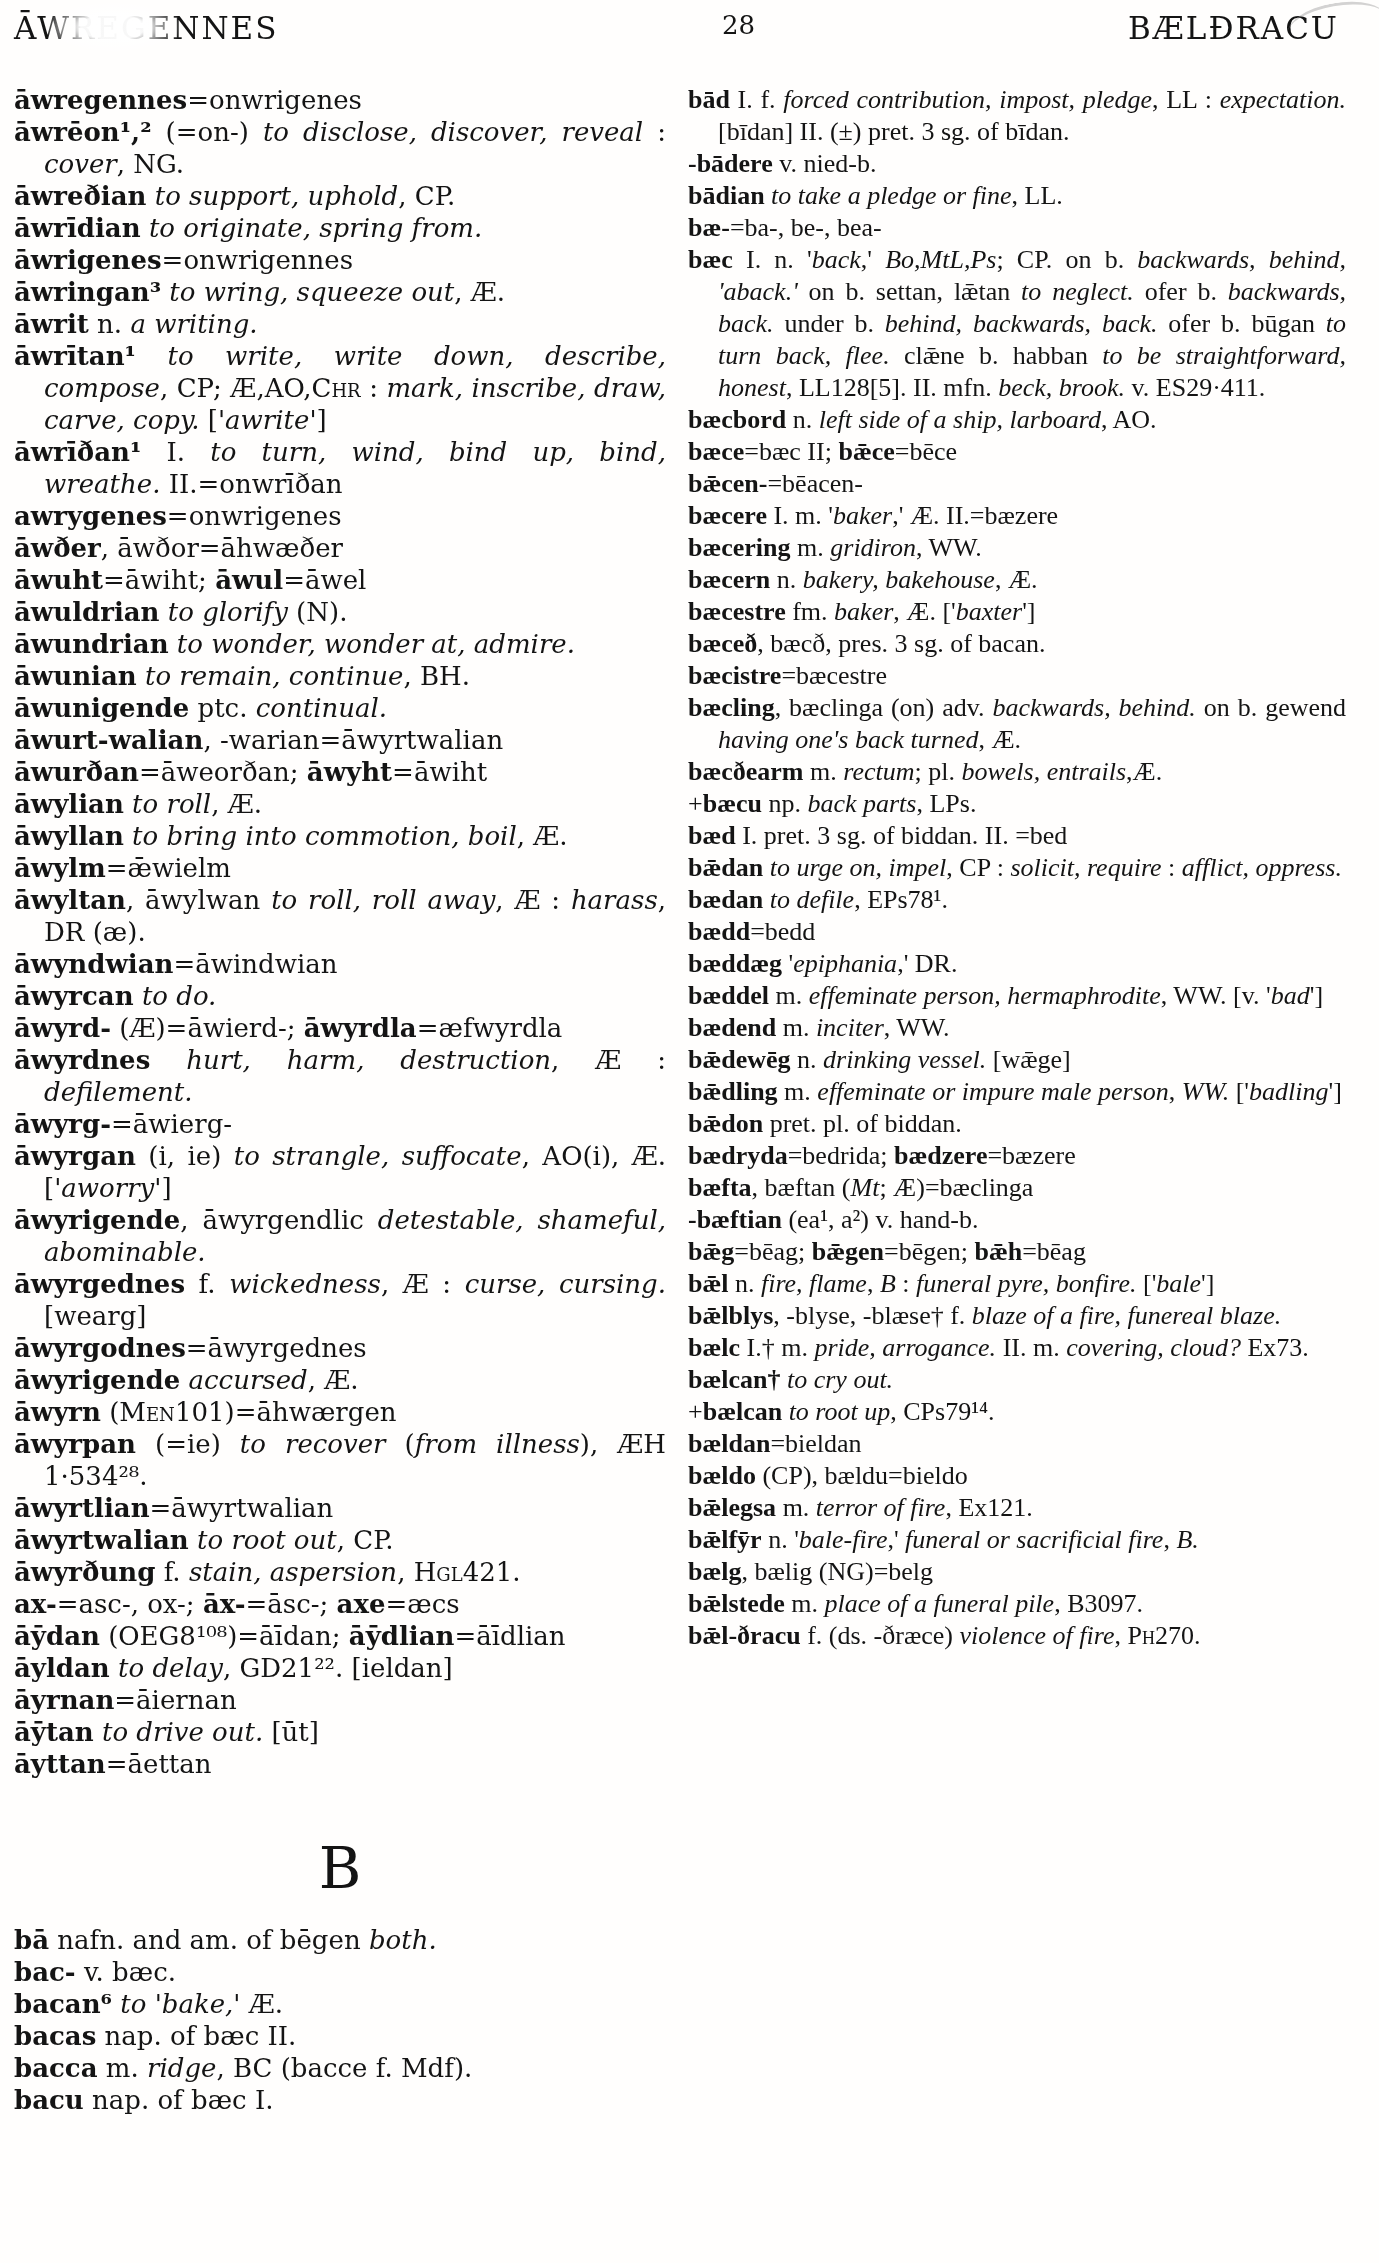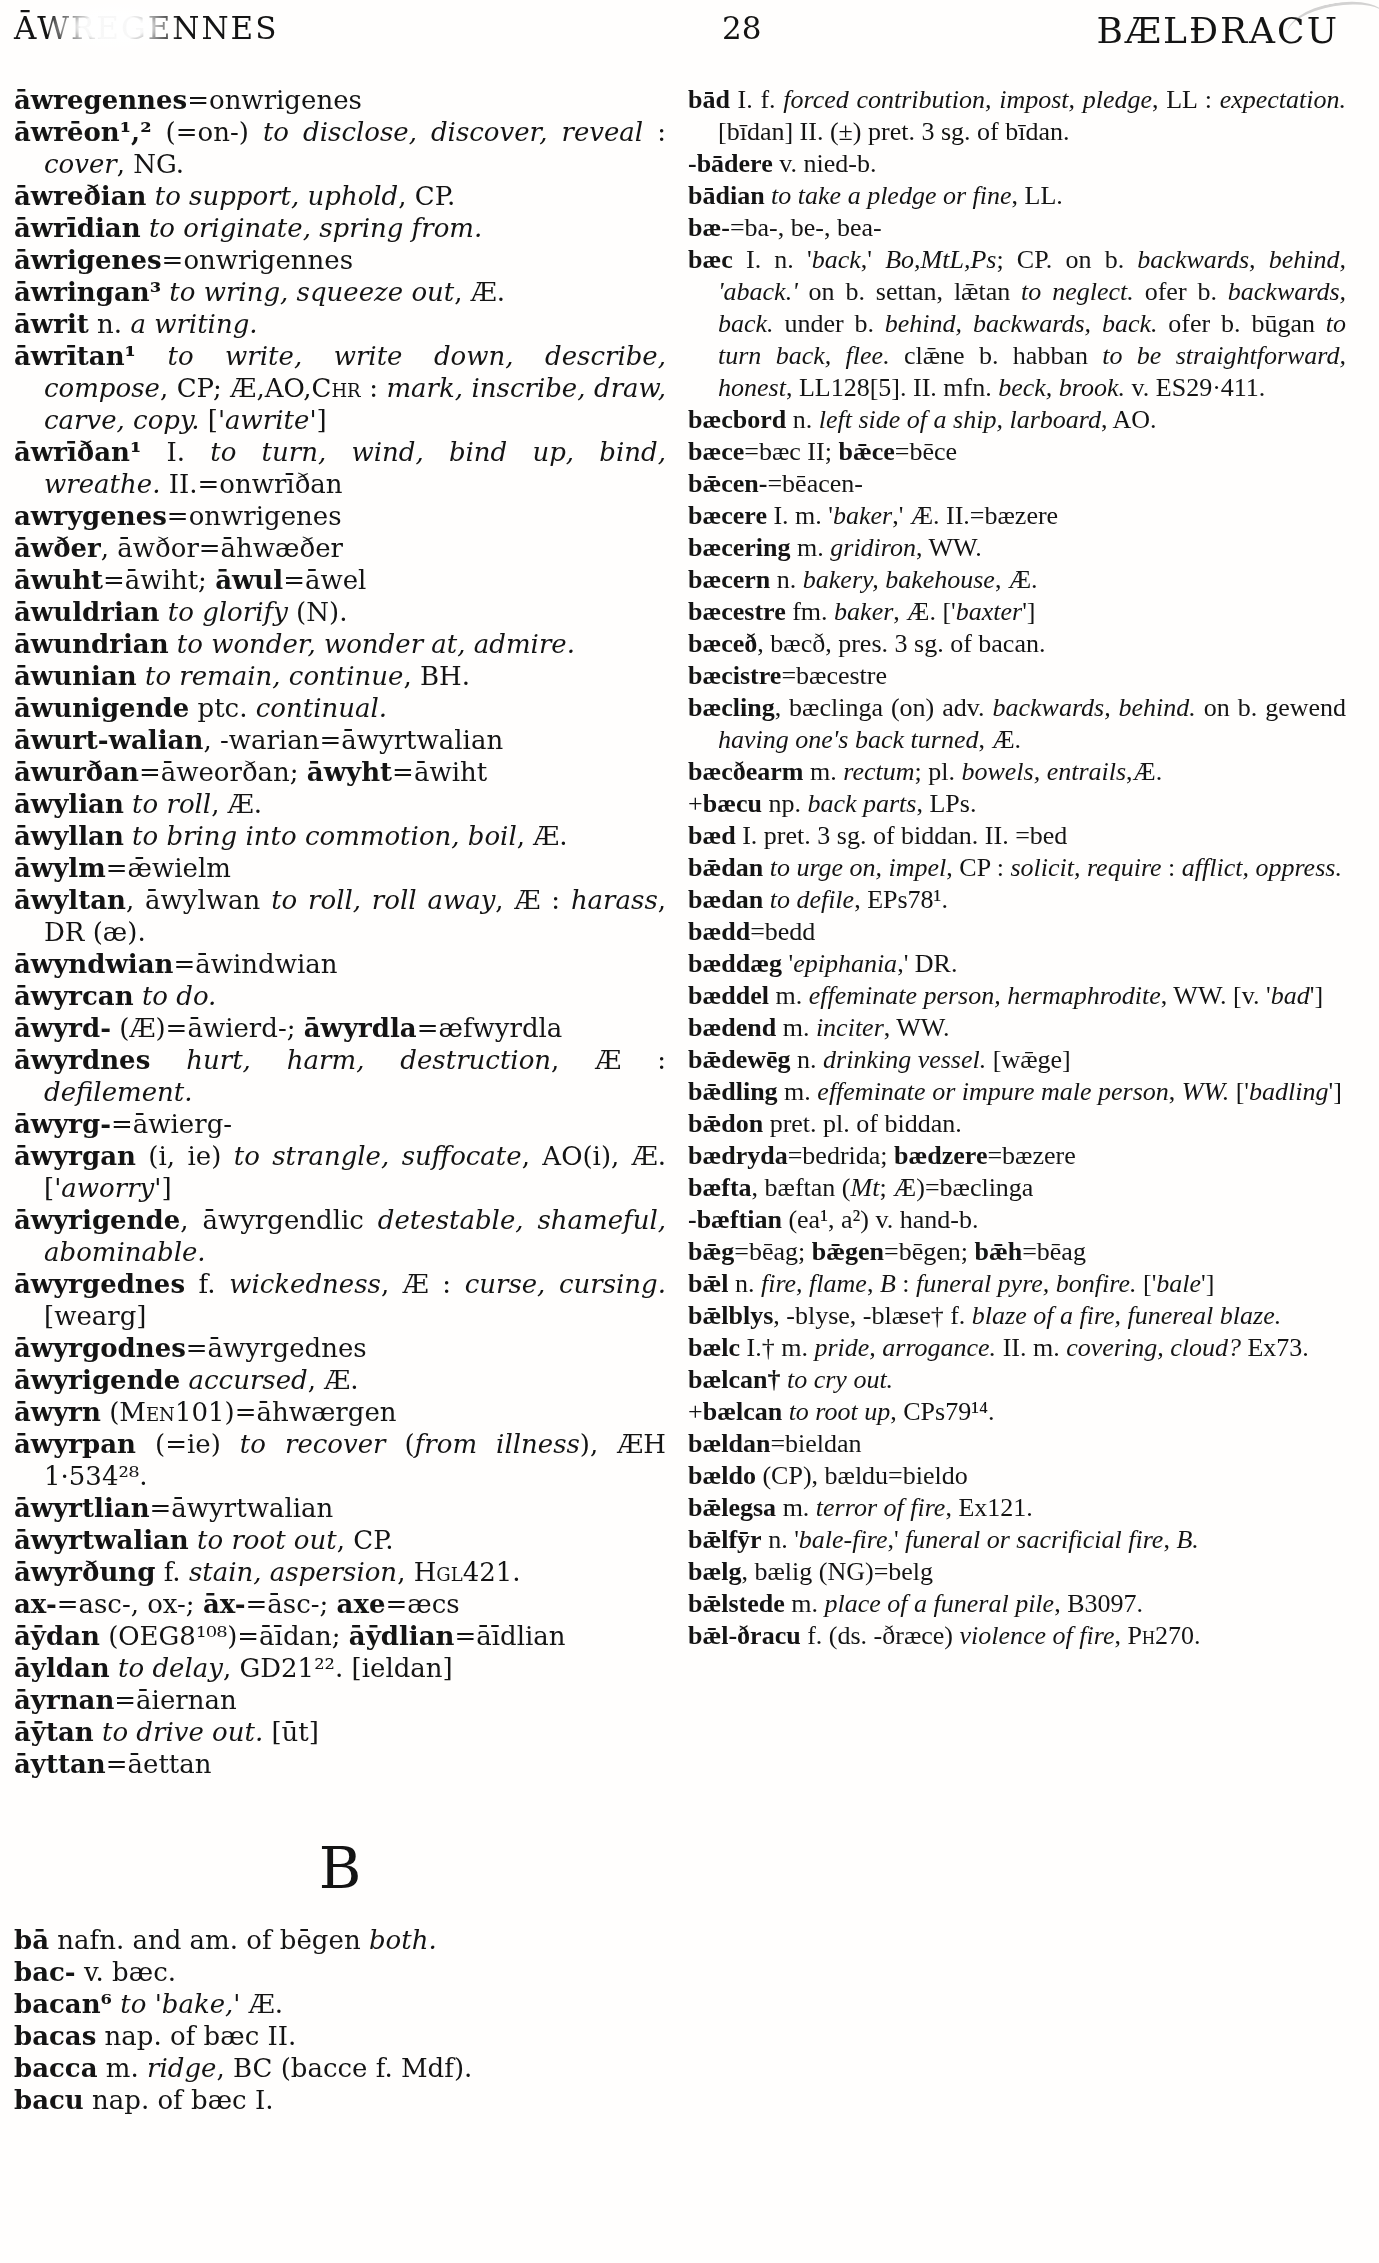--- a/index.html
+++ b/index.html
@@ -7,22 +7,22 @@
     position:relative;
     width:1379px;
     height:2263px;
     background:#fffefd;
     color:#141414;
     font-family:"DejaVu Serif","Liberation Serif",serif;
     overflow:hidden;
   }
   .running-header{position:absolute;left:0;top:0;width:100%;height:60px;}
   .rh-left{position:absolute;left:14px;top:10px;font-size:31px;letter-spacing:2px;}
-  .rh-center{position:absolute;left:722px;top:10px;font-size:31px;}
-  .rh-right{position:absolute;right:40px;top:10px;font-size:36px;letter-spacing:2px;}
+  .rh-center{position:absolute;left:722px;top:10px;font-size:26px;}
+  .rh-right{position:absolute;right:40px;top:10px;font-size:31px;letter-spacing:2px;}
   .smudge{
     position:absolute;left:48px;top:2px;width:130px;height:50px;
     background:radial-gradient(ellipse at center, rgba(255,255,255,0.97) 35%, rgba(255,255,255,0) 78%);
     pointer-events:none;
   }
   .pen-mark{
     position:absolute;right:-8px;top:3px;width:100px;height:42px;
     border-top:3px solid rgba(130,130,130,0.35);
     border-radius:50%;
     transform:rotate(-10deg);

